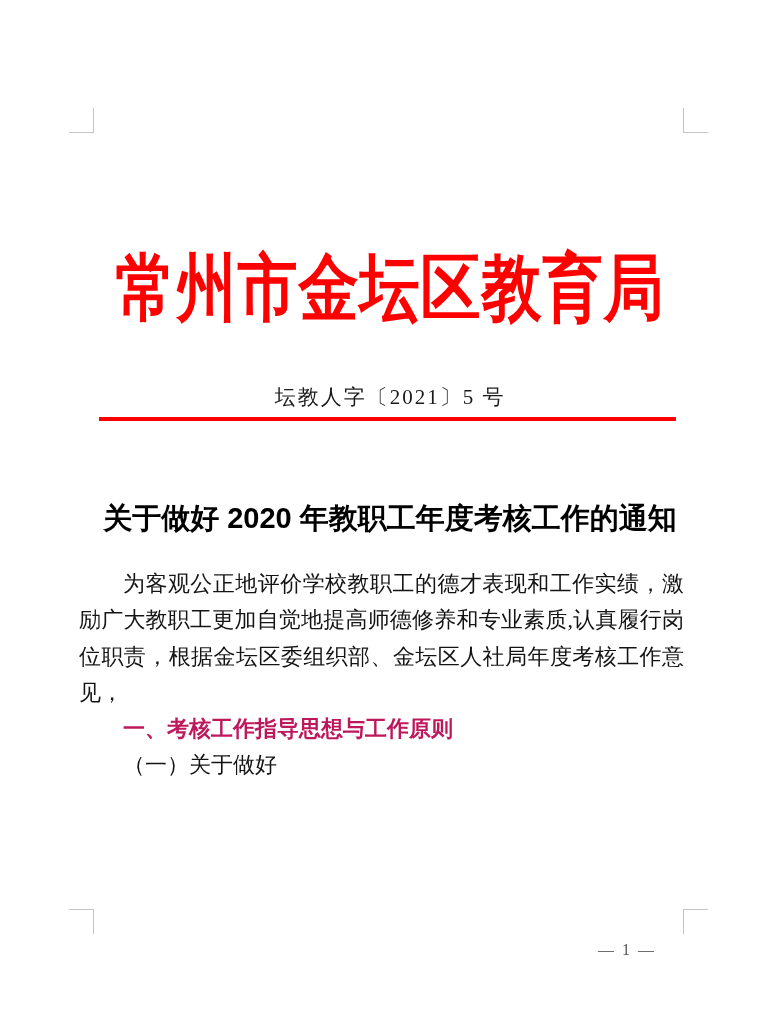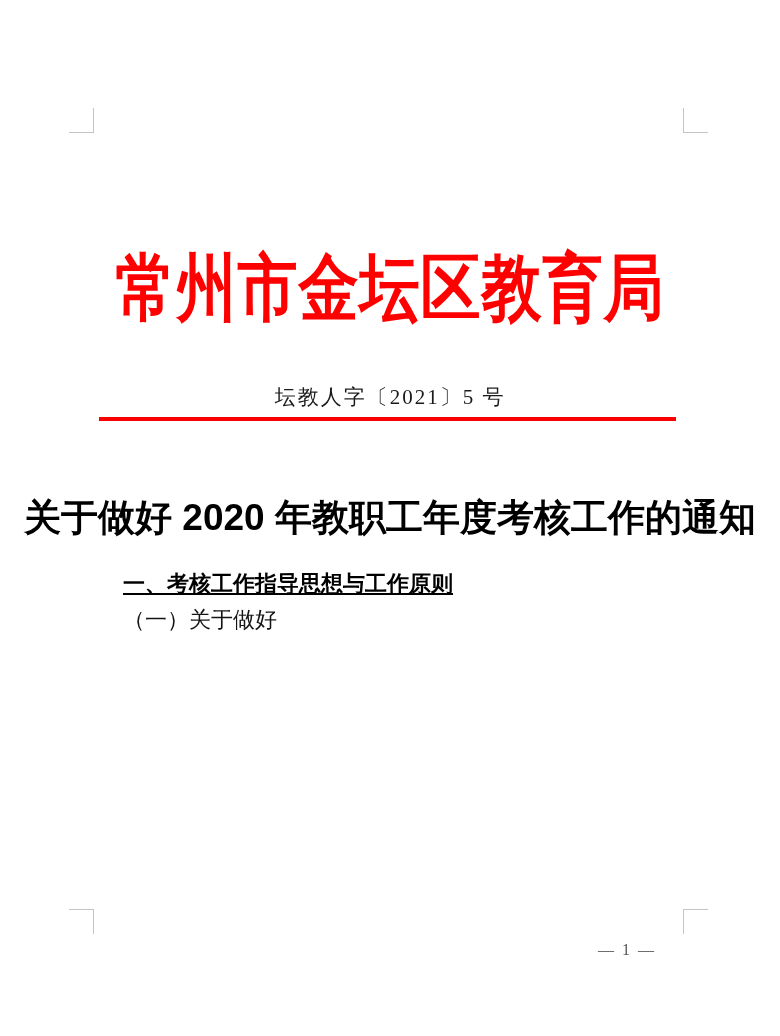--- a/index.html
+++ b/index.html
@@ -68,21 +68,21 @@
   
   .notice-title {
     position: absolute;
     top: 500px;
     left: 0;
     width: 100%;
     margin: 0;
     text-align: center;
     font-family: "Liberation Sans", "DejaVu Sans", sans-serif;
     font-weight: 600;
-    font-size: 37px;
+    font-size: 29px;
     line-height: 36px;
     color: #000000;
     white-space: nowrap;
   }
 
   
   .body-text {
     position: absolute;
     top: 566px;
     left: 79px;
@@ -92,22 +92,21 @@
     text-align: justify;
     text-justify: inter-character;
     color: #141414;
   }
   .body-text p { margin: 0; }
   .body-text .indent { text-indent: 2em; }
   .body-text .section-heading {
     text-indent: 2em;
     font-family: "Liberation Sans", "DejaVu Sans", sans-serif;
     font-weight: bold;
-    color: #000000;
-    text-decoration: underline;
+    color: #be185d;
   }
 
   
   .page-number {
     position: absolute;
     top: 941px;
     right: 124px;
     font-size: 16px;
     letter-spacing: 2px;
     color: #555555;
@@ -126,19 +125,20 @@
 
   <div class="letterhead">常州市金坛区教育局</div>
 
   <div class="doc-number">坛教人字〔2021〕5 号</div>
 
   <div class="red-line"></div>
 
   <h1 class="notice-title">关于做好 2020 年教职工年度考核工作的通知</h1>
 
   <div class="body-text">
+    <p class="indent">为客观公正地评价学校教职工的德才表现和工作实绩，激励广大教职工更加自觉地提高师德修养和专业素质,认真履行岗位职责，根据金坛区委组织部、金坛区人社局年度考核工作意见，</p>
     <p class="section-heading">一、考核工作指导思想与工作原则</p>
     <p class="indent">（一）关于做好</p>
   </div>
 
   <div class="page-number">— 1 —</div>
 
 </div>
 
 </body></html>

